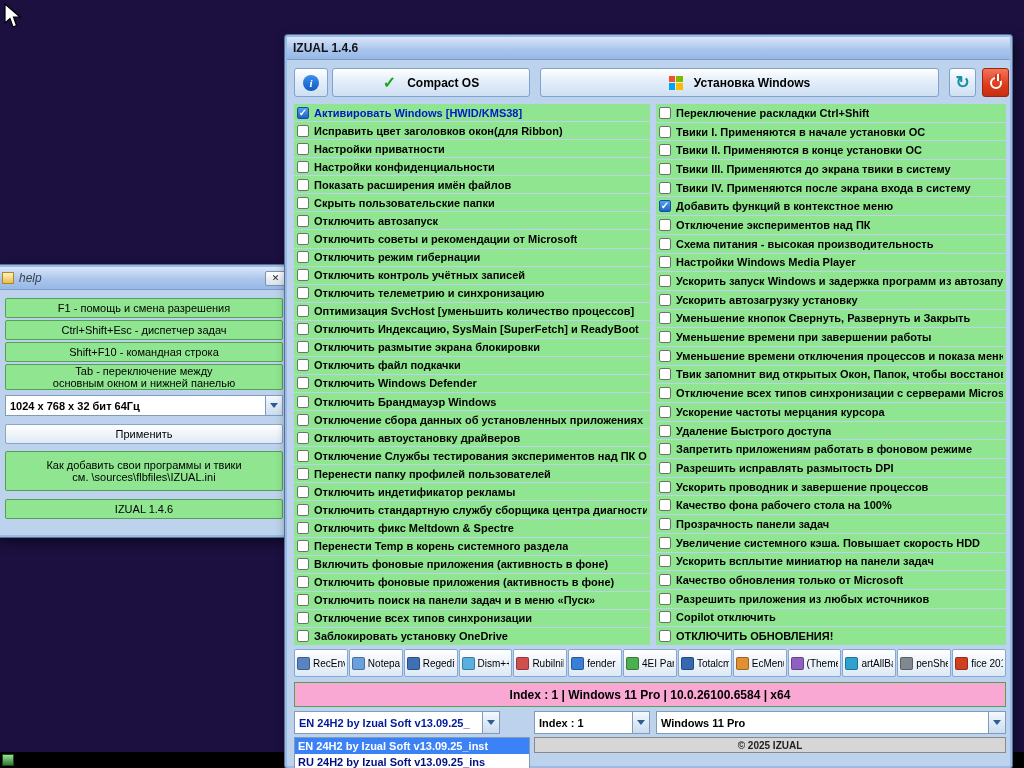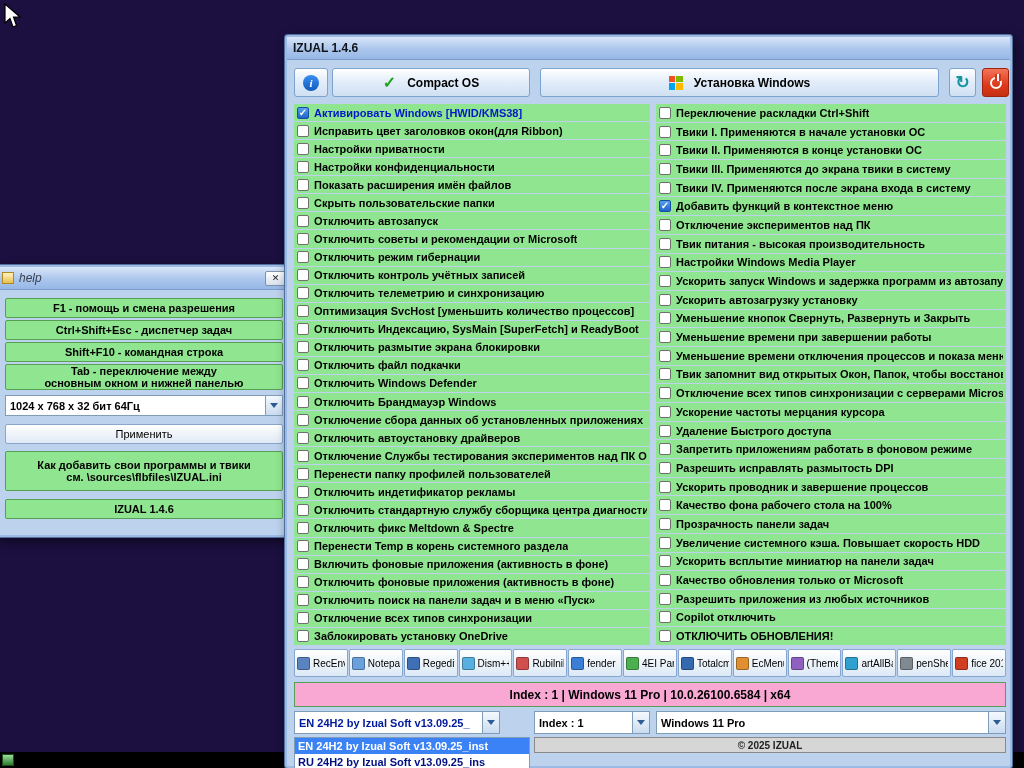--- a/index.html
+++ b/index.html
@@ -98,21 +98,21 @@
   
   .help-window { left:-6px; top:265px; width:300px; height:272px; }
   .help-icon { width:12px; height:12px; background:linear-gradient(#fff2c0,#e8c050); border:1px solid #b08820; }
   .help-title { font-size:12px; font-style:italic; color:#3a4250; flex:1; }
   .close-btn { width:21px; height:15px; background:linear-gradient(#ffffff,#d8e2ee); border:1px solid #8193a8;
                border-radius:2px; display:flex; align-items:center; justify-content:center; }
   .close-btn::after { content:'✕'; font-size:9px; color:#222; line-height:9px; }
   .help-client { position:absolute; top:23px; left:2px; right:2px; bottom:2px; padding:8px 7px; }
   .green-item { background:#90e690; border:1px solid #55a055; border-radius:2px;
                 display:flex; align-items:center; justify-content:center; text-align:center;
-                font-size:11px; font-weight:700; color:#000; white-space:pre-line; }
+                font-size:11px; font-weight:400; color:#000; white-space:pre-line; }
   .hk { min-height:20px; margin-bottom:2px; }
   .res-combo { position:relative; width:100%; height:21px; margin-top:5px; }
   .apply-btn { display:block; width:100%; height:20px; margin-top:8px;
                background:linear-gradient(#ffffff,#dfe9f5); border:1px solid #8aa6c8; border-radius:2px;
                font-family:inherit; font-size:11px; font-weight:400; color:#000; }
   .hint-box { height:40px; margin-top:7px; }
   .version-label { height:20px; margin-top:8px; }
 
   
   .taskbar { position:absolute; left:0; bottom:0; width:1024px; height:16px; background:#000; z-index:1; }
@@ -327,21 +327,21 @@
         <div class="chk-row">
           <span class="cb on"></span>
           <span class="cl">Добавить функций в контекстное меню</span>
         </div>
         <div class="chk-row">
           <span class="cb"></span>
           <span class="cl">Отключение экспериментов над ПК</span>
         </div>
         <div class="chk-row">
           <span class="cb"></span>
-          <span class="cl">Твик питания - высокая производительность</span>
+          <span class="cl">Схема питания - высокая производительность</span>
         </div>
         <div class="chk-row">
           <span class="cb"></span>
           <span class="cl">Настройки Windows Media Player</span>
         </div>
         <div class="chk-row">
           <span class="cb"></span>
           <span class="cl">Ускорить запуск Windows и задержка программ из автозапуска</span>
         </div>
         <div class="chk-row">

